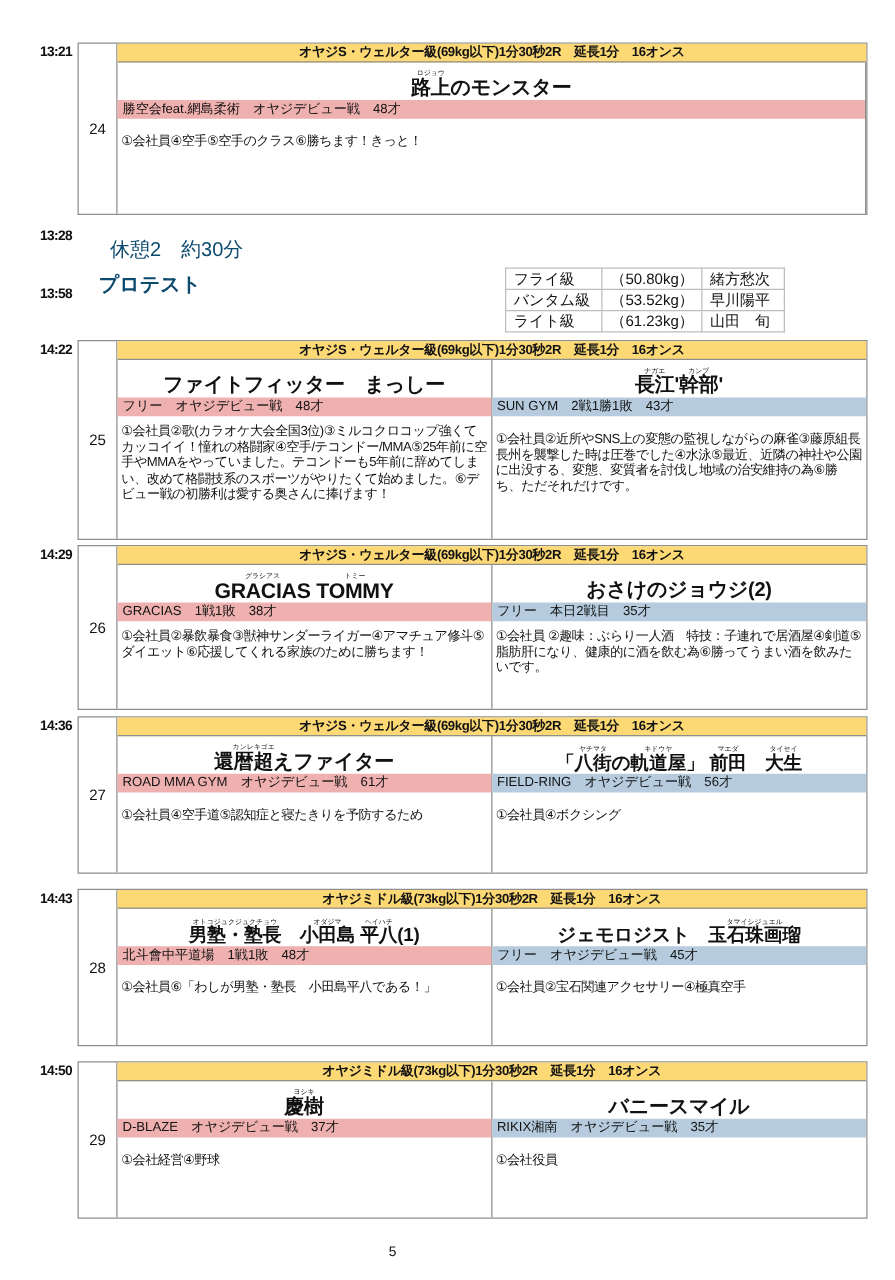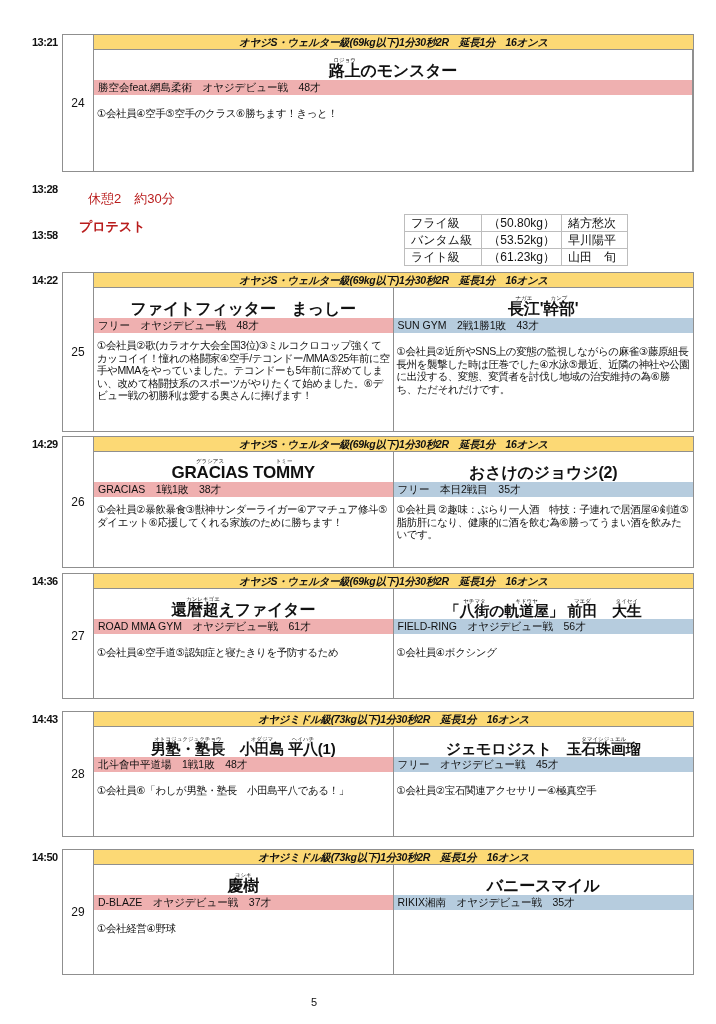--- a/index.html
+++ b/index.html
@@ -27,21 +27,20 @@
     font-size:12px;
     color:#111;
   }
   .boutbody{flex:1 1 auto;display:flex;flex-direction:column;min-width:0;}
 
   .classbar{
     background:#FCD975;
     border-bottom:1px solid #8f8f8f;
     text-align:center;
     font-size:10.5px;
-    font-style:italic;
     font-weight:bold;
     letter-spacing:-0.3px;
     line-height:14px;
     height:14px;
     white-space:nowrap;
     overflow:hidden;
   }
   .corners{flex:1 1 auto;display:flex;min-height:0;}
   .corner{
     flex:1 1 50%;
@@ -100,24 +99,24 @@
     font-size:11px;
     font-weight:bold;
     letter-spacing:-0.5px;
     color:#111;
     white-space:nowrap;
   }
 
   
   .freerow{
     position:absolute;
-    font-size:13px;
+    font-size:16px;
     letter-spacing:0px;
     white-space:nowrap;
-    color:#b91c1c;
+    color:#0c4a6e;
   }
 
   
   .wtable{
     position:absolute;
     border:1px solid #bdbdbd;
     border-collapse:collapse;
     font-size:12px;
   }
   .wtable td{
@@ -294,20 +293,21 @@
             <span class="nm"><ruby><span>慶樹</span><rt>ヨシキ</rt></ruby></span>
           </div>
           <div class="teambar red">D-BLAZE　オヤジデビュー戦　37才</div>
           <div class="profile pad-top">①会社経営④野球</div>
         </div>
         <div class="corner">
           <div class="fname">
             <span class="nm">バニースマイル</span>
           </div>
           <div class="teambar blue">RIKIX湘南　オヤジデビュー戦　35才</div>
+          <div class="profile pad-top">①会社役員</div>
         </div>
       </div>
     </div>
   </div>
 
   <div class="pageno" style="top:996px;">5</div>
 
 </div>
 
 </body></html>

